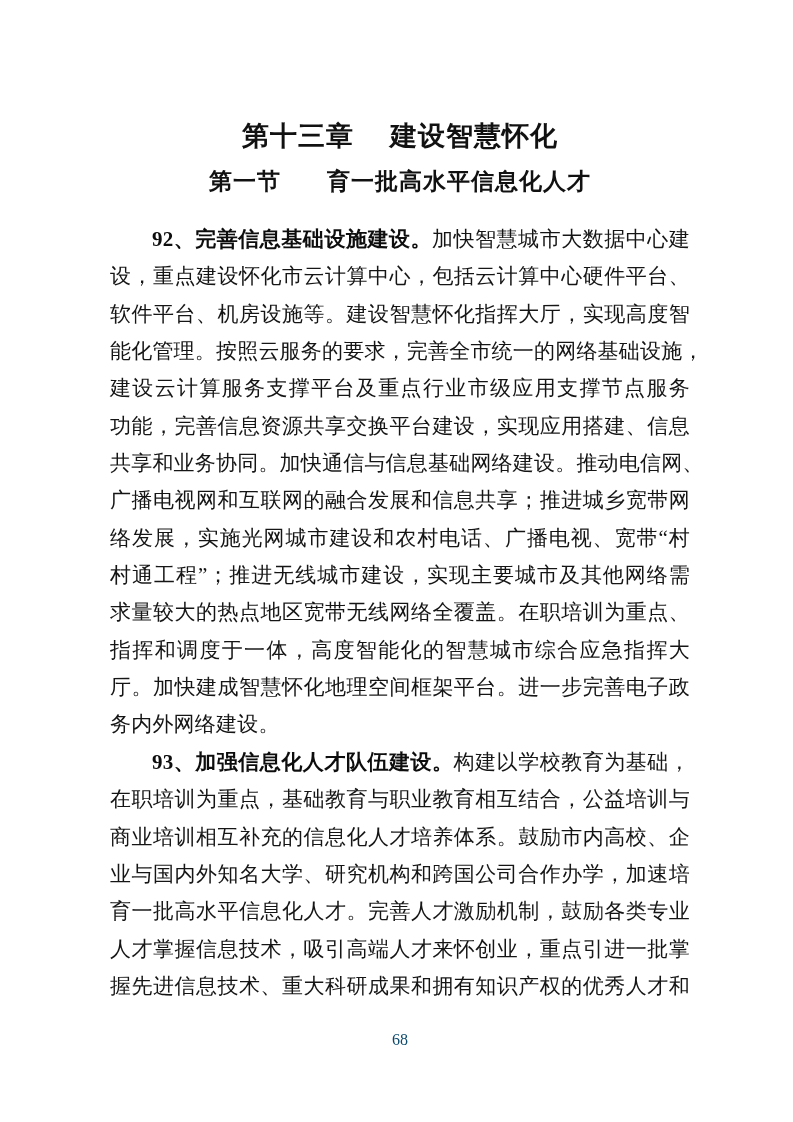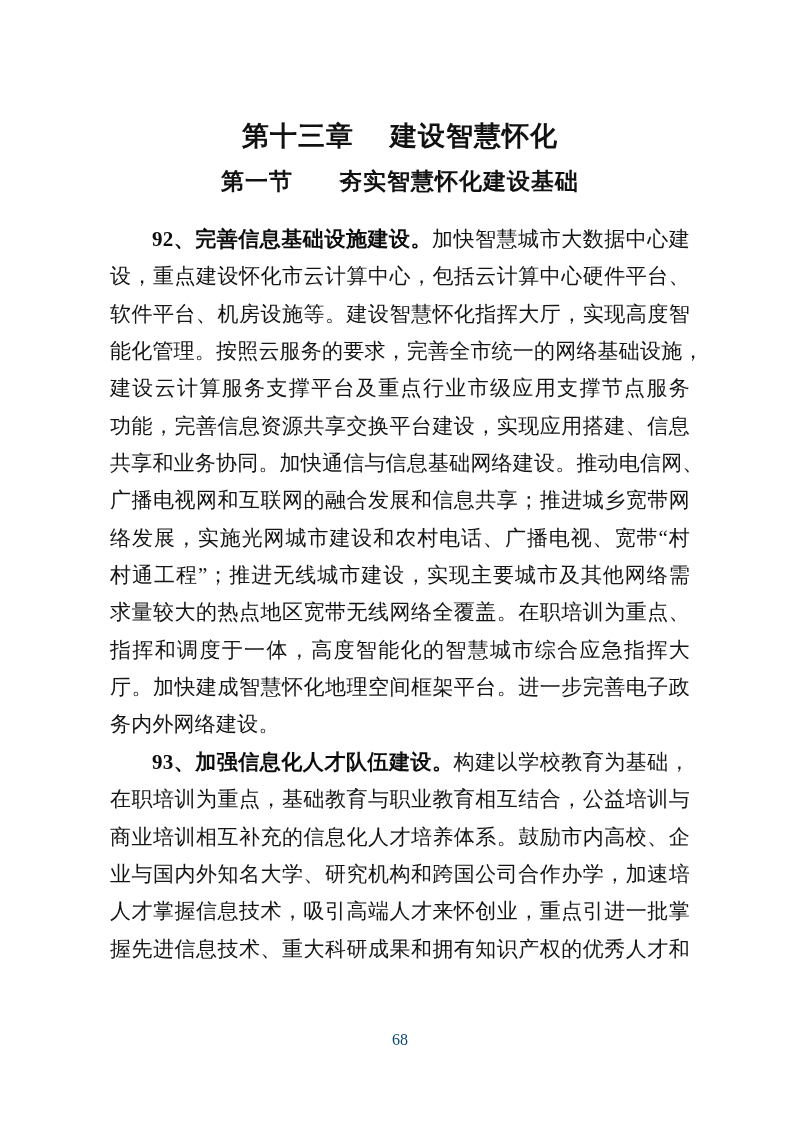--- a/index.html
+++ b/index.html
@@ -89,21 +89,21 @@
 <div class="page">
   <div class="text-block">
 
     <div class="chapter-title">
       <span>第十三章</span>
       <span>建设智慧怀化</span>
     </div>
 
     <div class="section-title">
       <span>第一节</span>
-      <span>夯实智慧怀化建设基础</span>
+      <span>育一批高水平信息化人才</span>
     </div>
 
     <div class="body-text">
         <div class="paragraph">
           <div class="text-line line-first"><b>92、完善信息基础设施建设。</b>加快智慧城市大数据中心建</div>
           <div class="text-line">设，重点建设怀化市云计算中心，包括云计算中心硬件平台、</div>
           <div class="text-line">软件平台、机房设施等。建设智慧怀化指挥大厅，实现高度智</div>
           <div class="text-line">能化管理。按照云服务的要求，完善全市统一的网络基础设施，</div>
           <div class="text-line">建设云计算服务支撑平台及重点行业市级应用支撑节点服务</div>
           <div class="text-line">功能，完善信息资源共享交换平台建设，实现应用搭建、信息</div>
@@ -114,20 +114,21 @@
           <div class="text-line">求量较大的热点地区宽带无线网络全覆盖。在职培训为重点、</div>
           <div class="text-line">指挥和调度于一体，高度智能化的智慧城市综合应急指挥大</div>
           <div class="text-line">厅。加快建成智慧怀化地理空间框架平台。进一步完善电子政</div>
           <div class="text-line line-last">务内外网络建设。</div>
         </div>
         <div class="paragraph">
           <div class="text-line line-first"><b>93、加强信息化人才队伍建设。</b>构建以学校教育为基础，</div>
           <div class="text-line">在职培训为重点，基础教育与职业教育相互结合，公益培训与</div>
           <div class="text-line">商业培训相互补充的信息化人才培养体系。鼓励市内高校、企</div>
           <div class="text-line">业与国内外知名大学、研究机构和跨国公司合作办学，加速培</div>
+          <div class="text-line">育一批高水平信息化人才。完善人才激励机制，鼓励各类专业</div>
           <div class="text-line">人才掌握信息技术，吸引高端人才来怀创业，重点引进一批掌</div>
           <div class="text-line">握先进信息技术、重大科研成果和拥有知识产权的优秀人才和</div>
         </div>
       </div>
 
   </div>
 
   <div class="page-number">68</div>
 </div>
 

